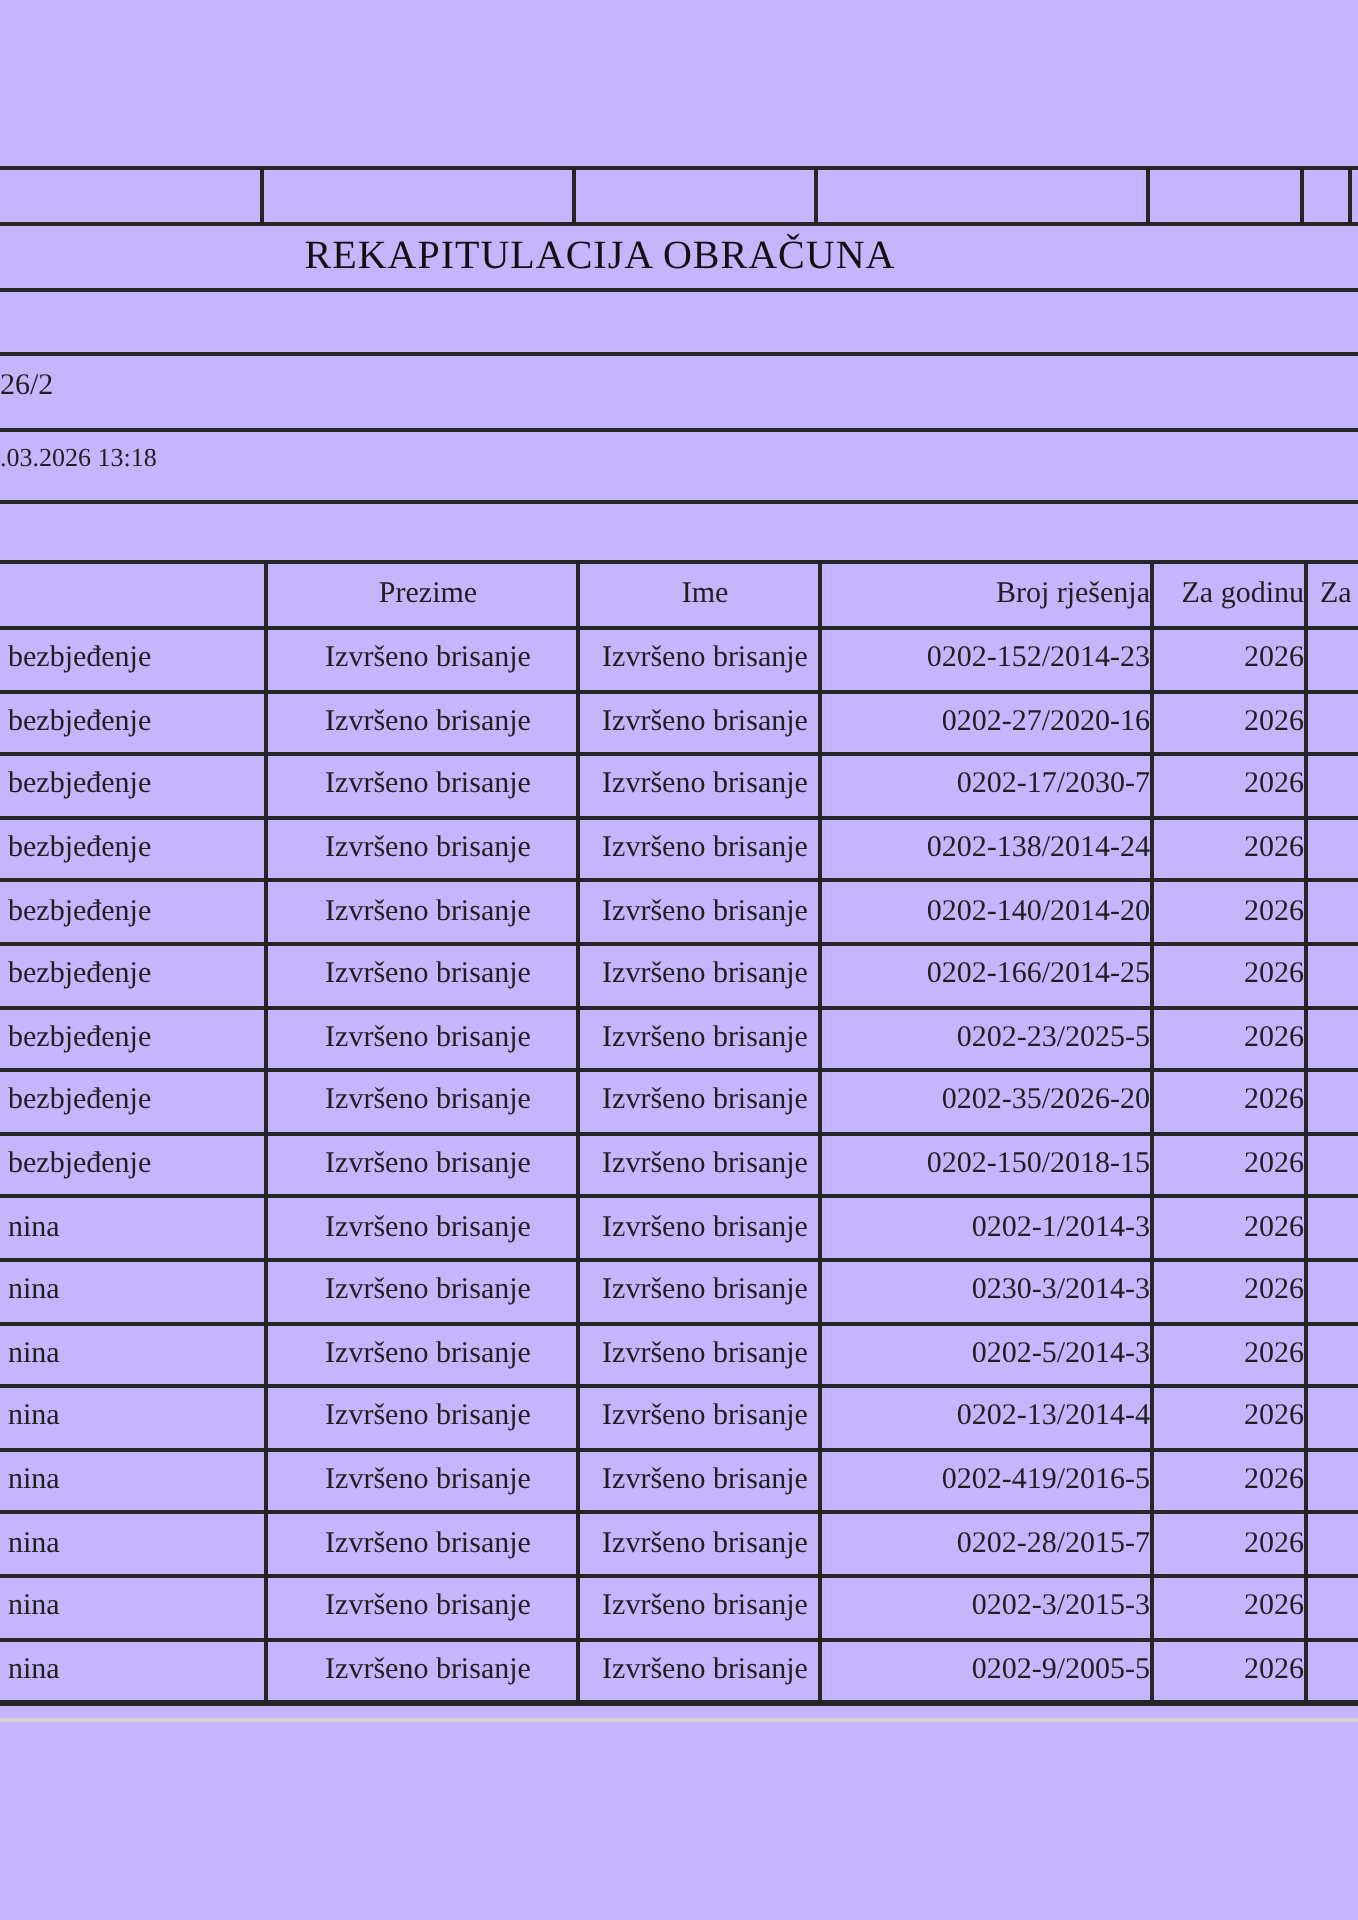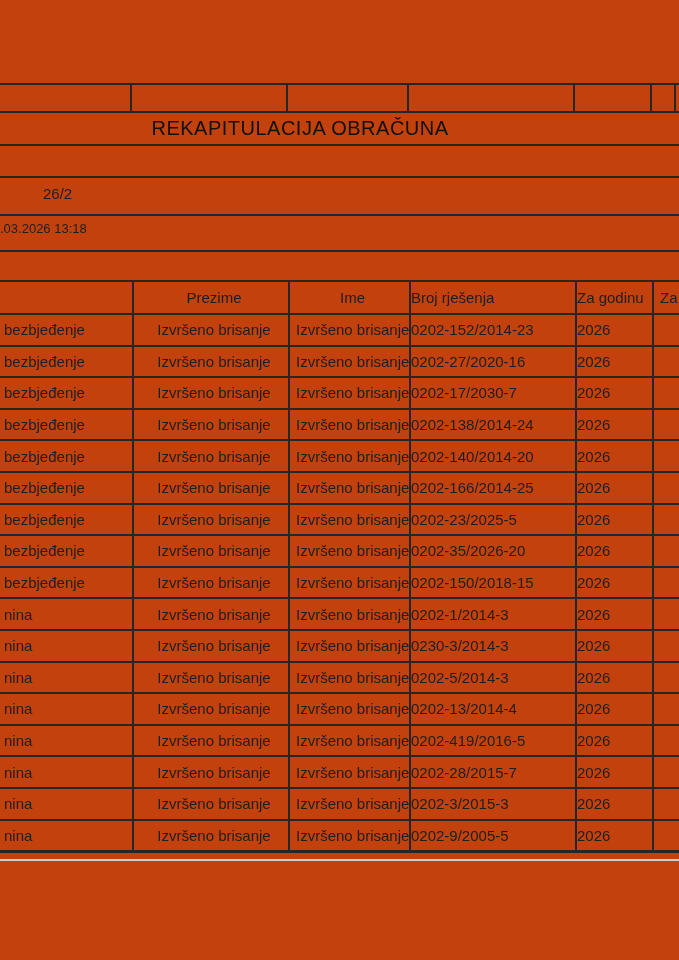--- a/index.html
+++ b/index.html
@@ -1,19 +1,19 @@
 <!DOCTYPE html>
 <html><head>
 <meta charset="utf-8">
 <style>
   html,body { margin:0; padding:0; background:#ffffff; }
   .viewport {
     position:relative; width:679px; height:960px;
-    background:#c2410c; overflow:hidden;
-    font-family:Liberation Sans, sans-serif; color:#1f1f1f;
+    background:#c4b5fd; overflow:hidden;
+    font-family:Liberation Serif, serif; color:#1f1f1f;
   }
   .doc { position:absolute; left:-20px; top:0; width:720px; height:960px; }
 
   
   .strip {
     position:absolute; top:83px; left:0; width:720px; height:30px;
     border-top:2px solid #262626; border-bottom:2px solid #262626;
     box-sizing:border-box; display:flex;
   }
   .strip .gcell { height:100%; box-sizing:border-box; border-right:2px solid #262626; }
@@ -31,21 +31,21 @@
     line-height:31px; text-align:center;
     font-size:20px; letter-spacing:0.5px; color:#111;
   }
 
   
   .info-number {
     position:absolute; top:176px; left:0; width:720px; height:40px;
     border-top:2px solid #262626; border-bottom:2px solid #262626;
     box-sizing:border-box;
   }
-  .info-number .txt { position:absolute; left:20px; top:7px; font-size:15px;margin-left:43px; }
+  .info-number .txt { position:absolute; left:20px; top:7px; font-size:15px; }
   .info-date {
     position:absolute; top:216px; left:0; width:720px; height:36px;
     border-bottom:2px solid #262626; box-sizing:border-box;
   }
   .info-date .txt { position:absolute; left:20px; top:5px; font-size:13px; }
 
   
   table.recap {
     position:absolute; top:280px; left:0; width:720px;
     border-collapse:collapse; table-layout:fixed;
@@ -53,21 +53,21 @@
   table.recap th, table.recap td {
     border:2px solid #262626; font-size:15px; font-weight:400;
     padding:0; vertical-align:middle; overflow:visible; white-space:nowrap;
   }
   table.recap { border-bottom:3px solid #262626; }
   table.recap thead tr { height:33px; }
   table.recap tbody tr { height:31.6px; }
   col.w1{width:152px;} col.w2{width:156px;} col.w3{width:121px;}
   col.w4{width:166px;} col.w5{width:77px;}  col.w6{width:48px;}
   .al  { text-align:center; padding-left:6px !important; }
-  .ac  { text-align:left; }
+  .ac  { text-align:right; }
   .c1  { text-align:left; padding-left:22px !important; }
   .c6h { text-align:left; padding-left:6px !important; }
 
   
   .bottom-shadow {
     position:absolute; top:859px; left:0; width:720px; height:2px;
     background:#cfcfcf;
   }
 </style>
 </head>

